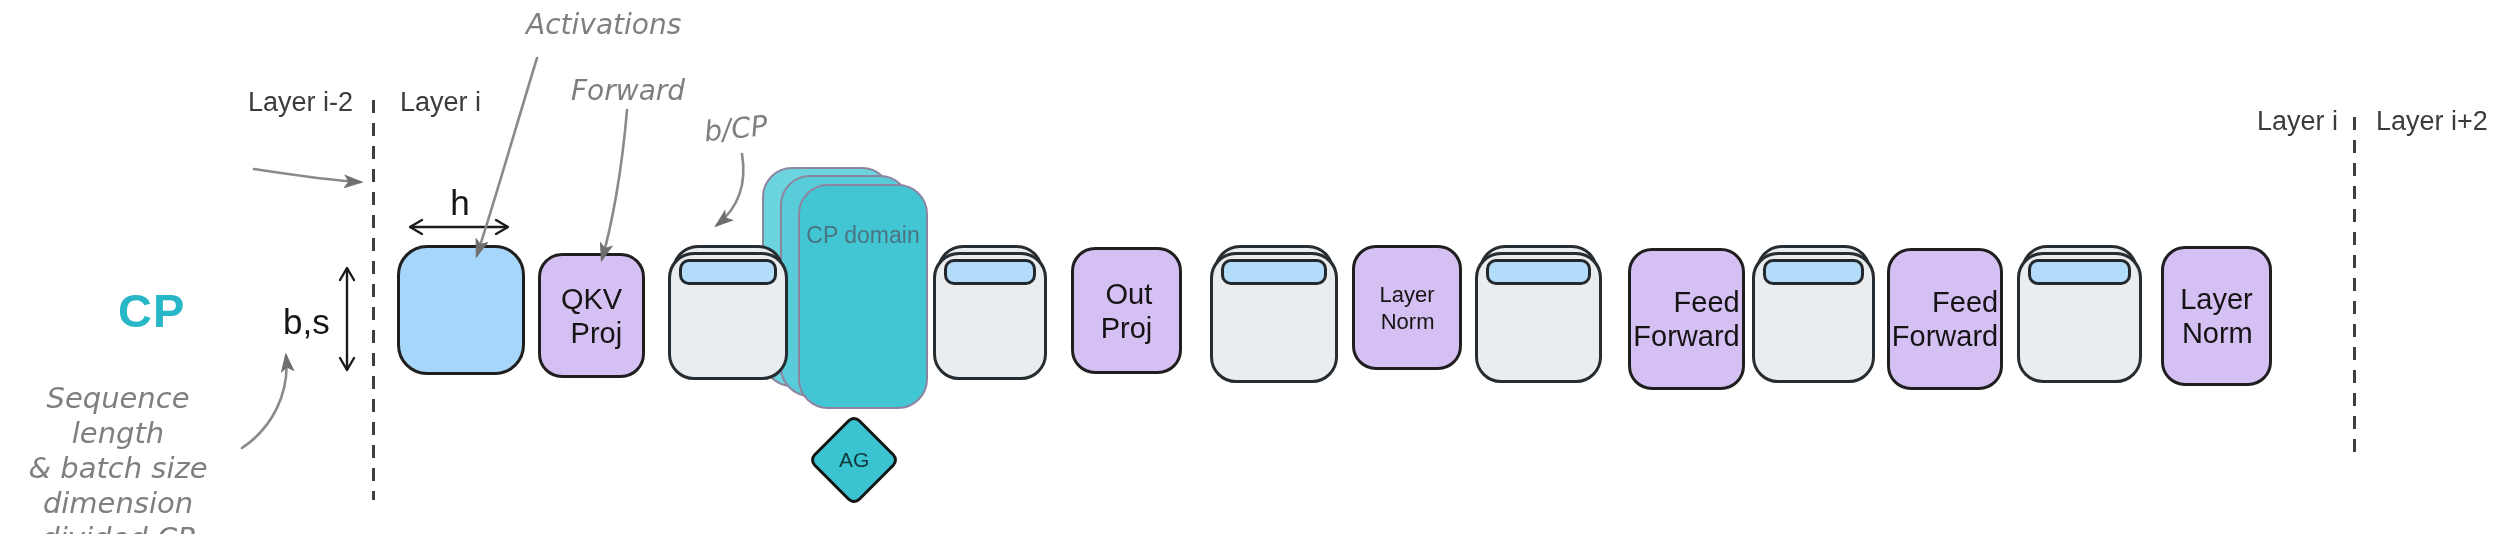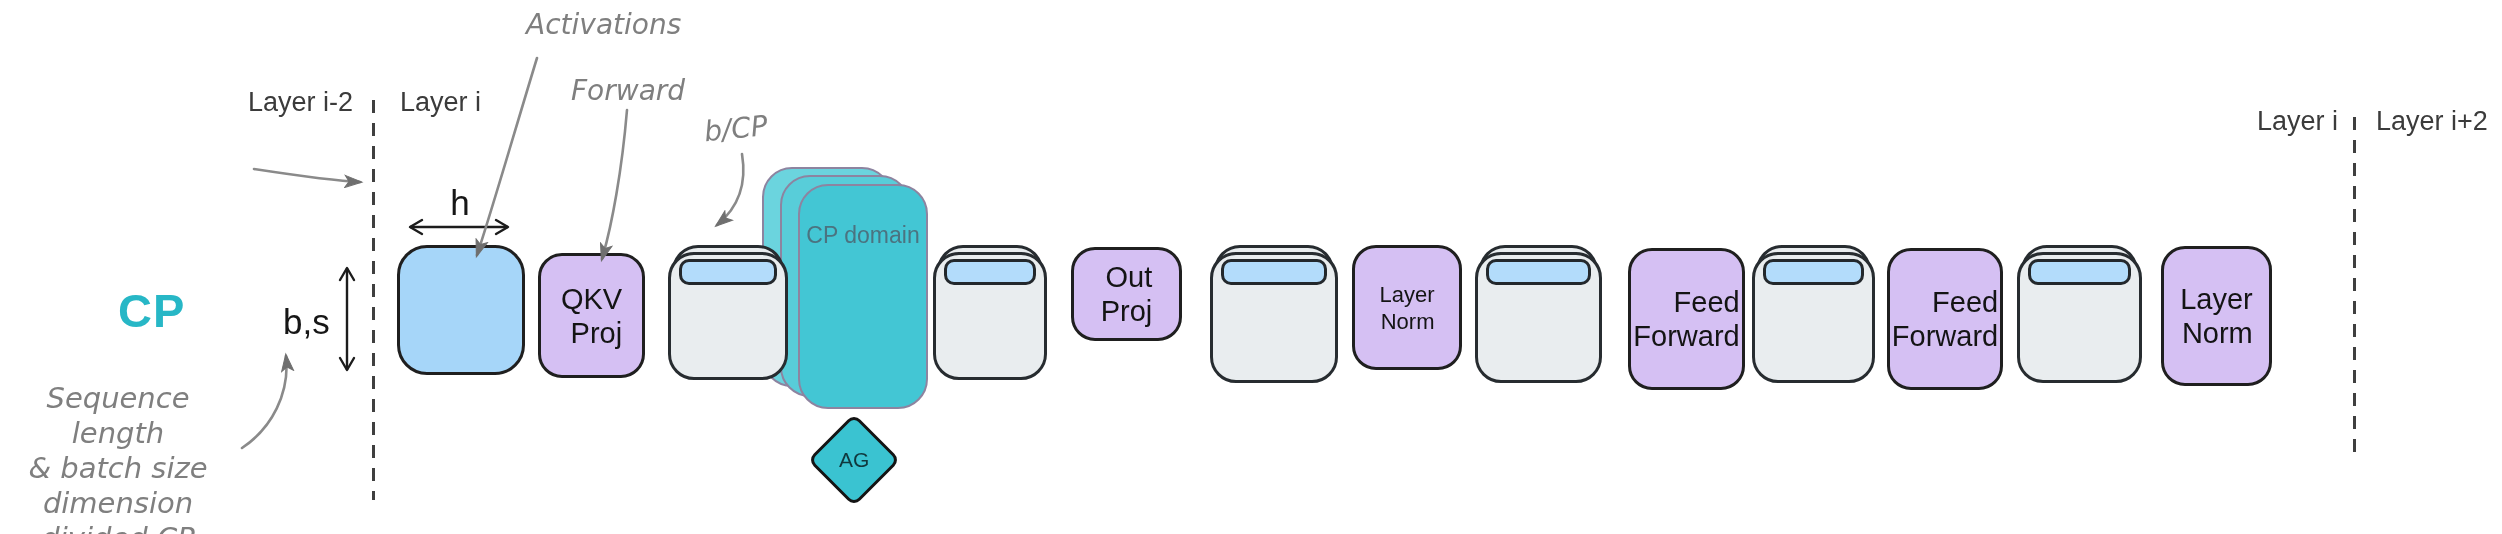--- a/index.html
+++ b/index.html
@@ -87,21 +87,21 @@
   </div>
 
 
   <div class="act" style="left:933px;top:245px;width:114px;height:135px;">
     <div class="act-back"></div>
     <div class="act-front">
       <div class="act-bar"></div>
     </div>
   </div>
 
-  <div class="box module" style="left:1071px;top:247px;width:111px;height:94px;">
+  <div class="box module" style="left:1071px;top:247px;width:111px;height:127px;">
     <span class="module-label">Out
 Proj</span>
   </div>
 
   <div class="act" style="left:1210px;top:245px;width:128px;height:138px;">
     <div class="act-back"></div>
     <div class="act-front">
       <div class="act-bar"></div>
     </div>
   </div>

